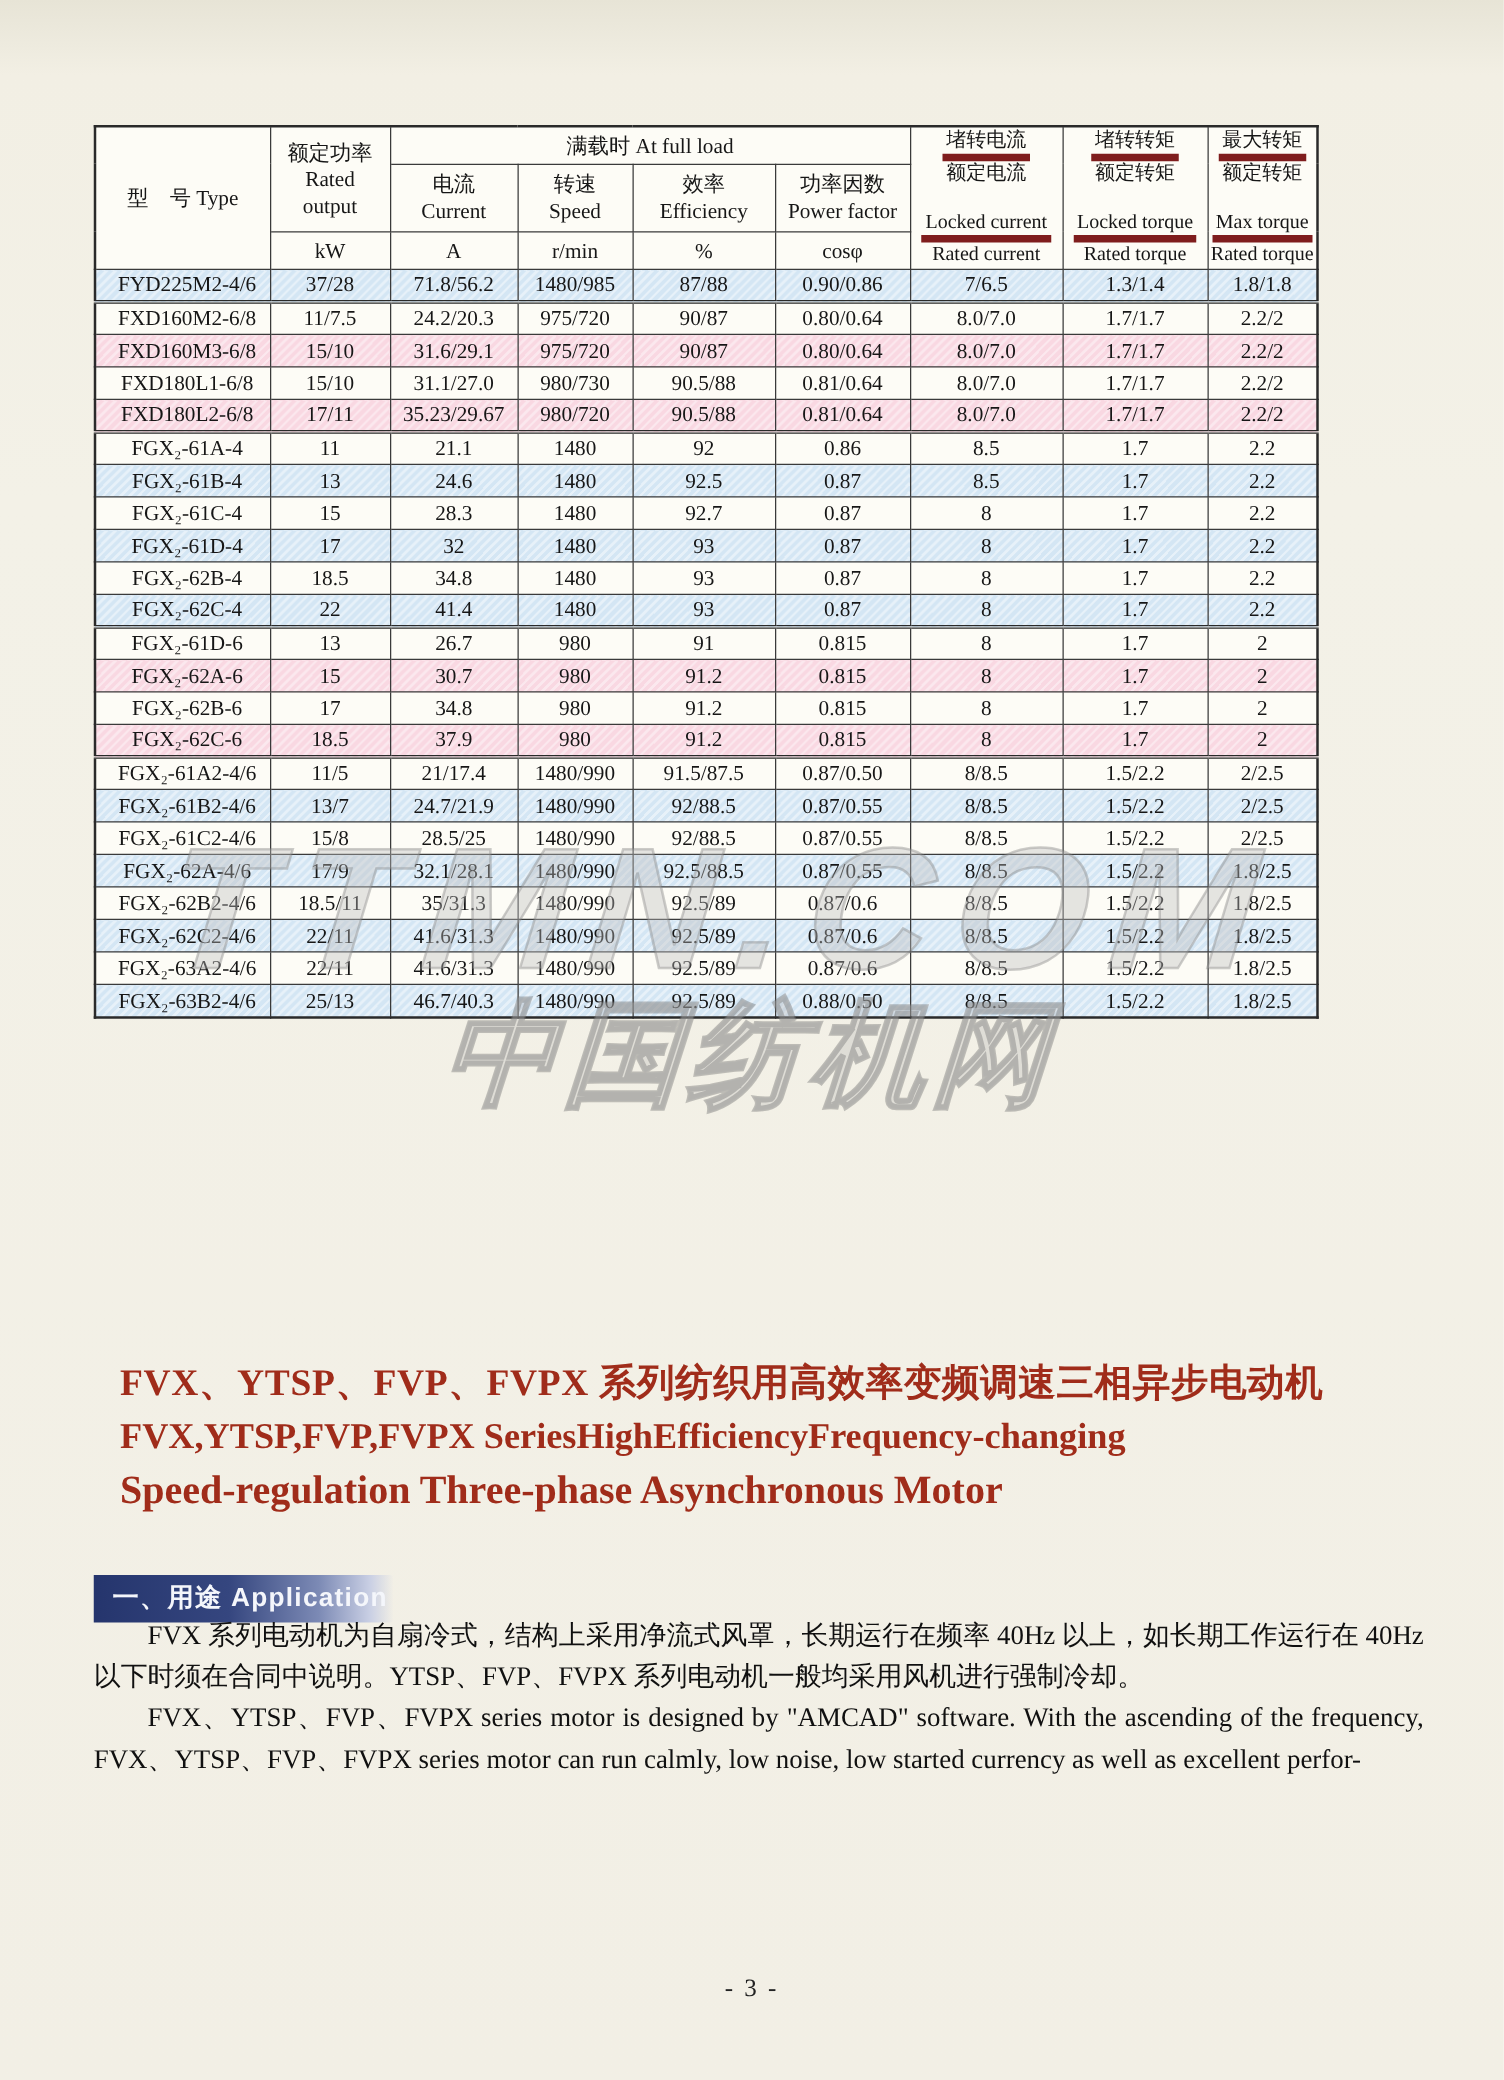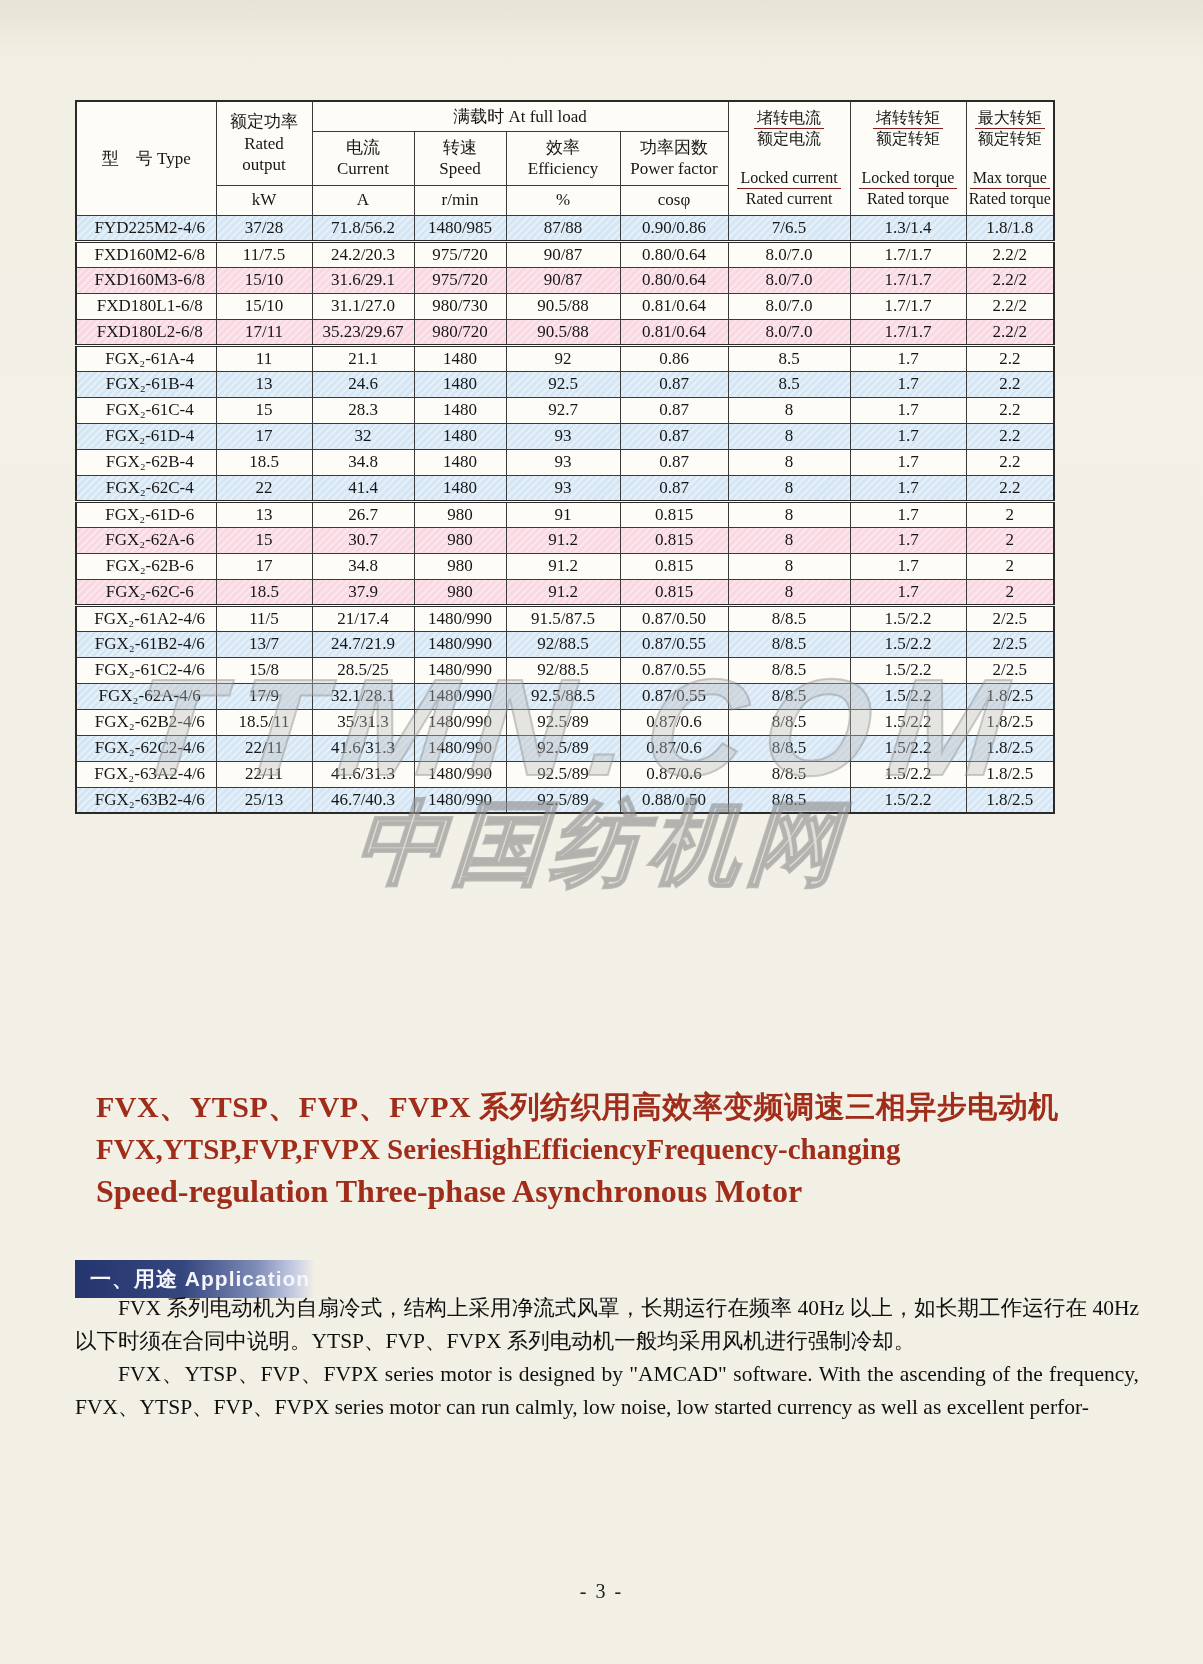--- a/index.html
+++ b/index.html
@@ -36,21 +36,21 @@
   tr.bg-pink td {
     background:#f9d8e2;
     background-image:repeating-linear-gradient(135deg,rgba(255,255,255,.4) 0 2px,rgba(0,0,0,0) 2px 5px);
   }
   tr.sep td { border-bottom:3px double #2a2a2a; }
   .hA { height:30px; }
   .hB th { height:54px; }
   .hC th { height:30px; }
   .two-line span { display:block; }
   .frac { display:flex; flex-direction:column; align-items:center; justify-content:center; height:100%; font-size:16px; }
-  .frac .bar { border-bottom:1px solid #7f1d1d; padding:0 3px;font-family:Liberation Serif, serif; }
+  .frac .bar { border-bottom:6px solid #7f1d1d; padding:0 3px;font-family:Liberation Serif, serif; }
   .frac .gap { margin-top:19px; }
 
   
   .wm {
     position:absolute; pointer-events:none; z-index:6;
     font-family:"Liberation Sans","DejaVu Sans",sans-serif;
     font-weight:bold; font-style:italic; white-space:nowrap;
     color:rgba(250,250,250,0.18);
     -webkit-text-stroke:2px rgba(130,130,130,0.38);
     text-shadow:0 0 1px rgba(140,140,140,0.25);

